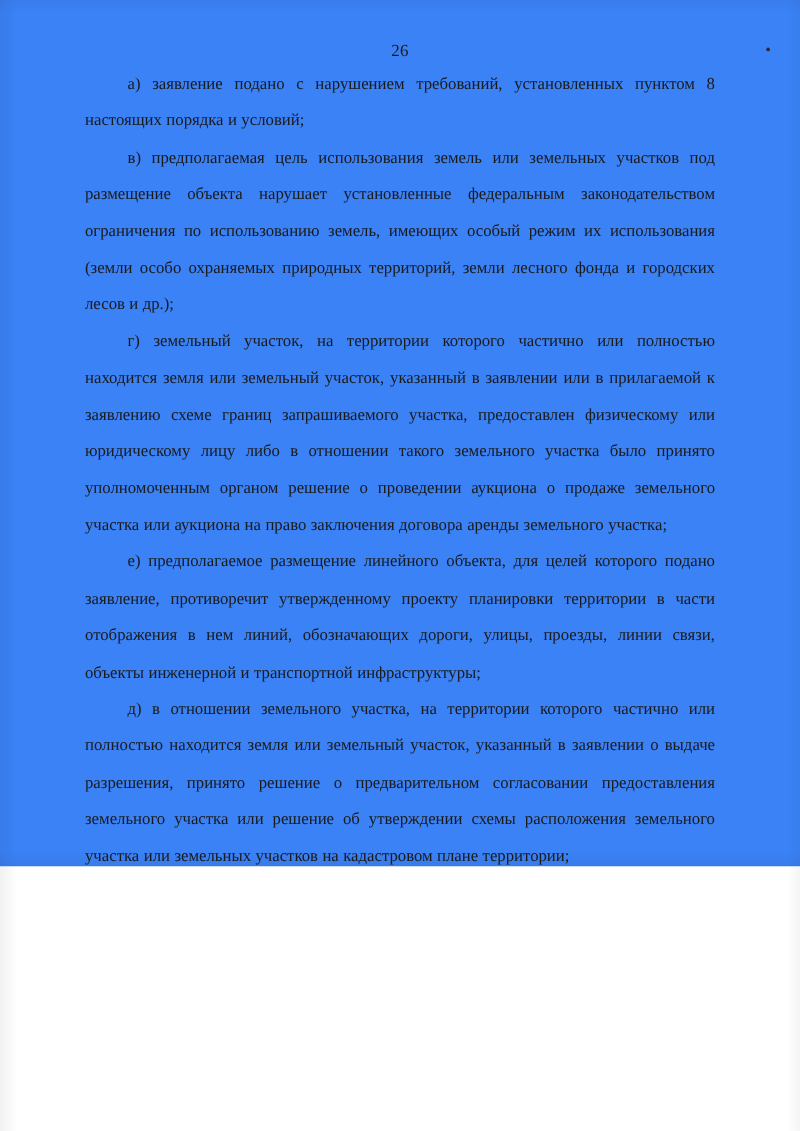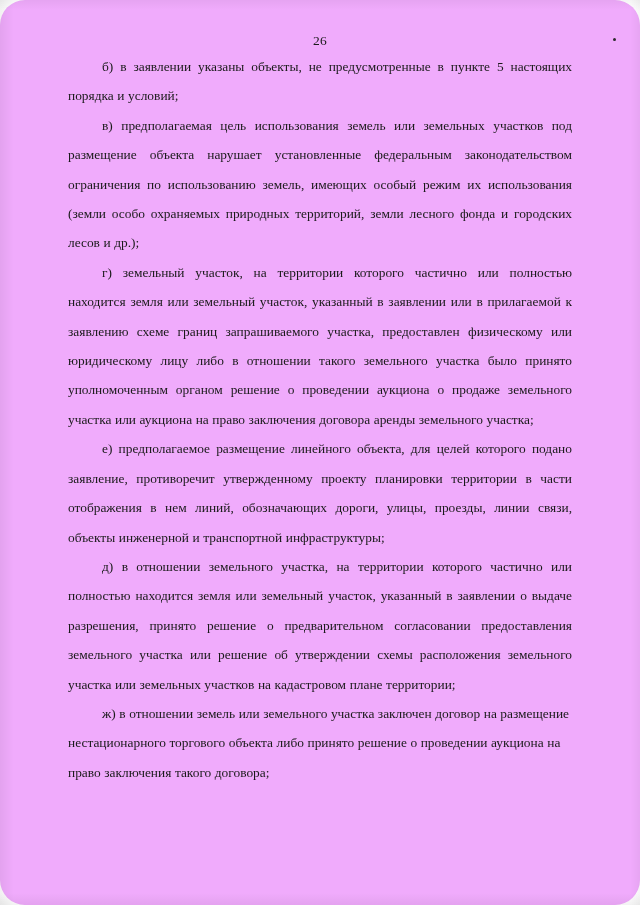--- a/index.html
+++ b/index.html
@@ -13,23 +13,22 @@
     font-family: "Liberation Serif", serif;
     color: #1a1a1a;
     position: relative;
     overflow: hidden;
   }
   .page {
     position: absolute;
     left: 0;
     top: 0;
     width: 640px;
-    height: 905px;
-    background: #f0abfc;
-    border-radius: 25px;
+    height: 693px;
+    background: #3b82f6;
   }
   .page-number {
     position: absolute;
     top: 33px;
     left: 0;
     width: 640px;
     text-align: center;
     font-size: 13.5px;
     letter-spacing: 0.2px;
   }
@@ -95,25 +94,24 @@
 </style>
 </head>
 <body>
 
 <div class="page">
 
   <div class="page-number">26</div>
   <div class="corner-mark"></div>
 
   <div class="body-text">
-    <p class="para">б) в заявлении указаны объекты, не предусмотренные в пункте 5 настоящих порядка и условий;</p>
+    <p class="para">а) заявление подано с нарушением требований, установленных пунктом 8 настоящих порядка и условий;</p>
     <p class="para">в) предполагаемая цель использования земель или земельных участков под размещение объекта нарушает установленные федеральным законодательством ограничения по использованию земель, имеющих особый режим их использования (земли особо охраняемых природных территорий, земли лесного фонда и городских лесов и др.);</p>
     <p class="para">г) земельный участок, на территории которого частично или полностью находится земля или земельный участок, указанный в заявлении или в прилагаемой к заявлению схеме границ запрашиваемого участка, предоставлен физическому или юридическому лицу либо в отношении такого земельного участка было принято уполномоченным органом решение о проведении аукциона о продаже земельного участка или аукциона на право заключения договора аренды земельного участка;</p>
     <p class="para">е) предполагаемое размещение линейного объекта, для целей которого подано заявление, противоречит утвержденному проекту планировки территории в части отображения в нем линий, обозначающих дороги, улицы, проезды, линии связи, объекты инженерной и транспортной инфраструктуры;</p>
     <p class="para">д) в отношении земельного участка, на территории которого частично или полностью находится земля или земельный участок, указанный в заявлении о выдаче разрешения, принято решение о предварительном согласовании предоставления земельного участка или решение об утверждении схемы расположения земельного участка или земельных участков на кадастровом плане территории;</p>
-    <p class="para nojust">ж) в отношении земель или земельного участка заключен договор на размещение нестационарного торгового объекта либо принято решение о проведении аукциона на право заключения такого договора;</p>
   </div>
 
   <div class="edge-shadow-left"></div>
   <div class="edge-shadow-right"></div>
   <div class="edge-shadow-top"></div>
   <div class="edge-shadow-bottom"></div>
 </div>
 
 </body></html>

